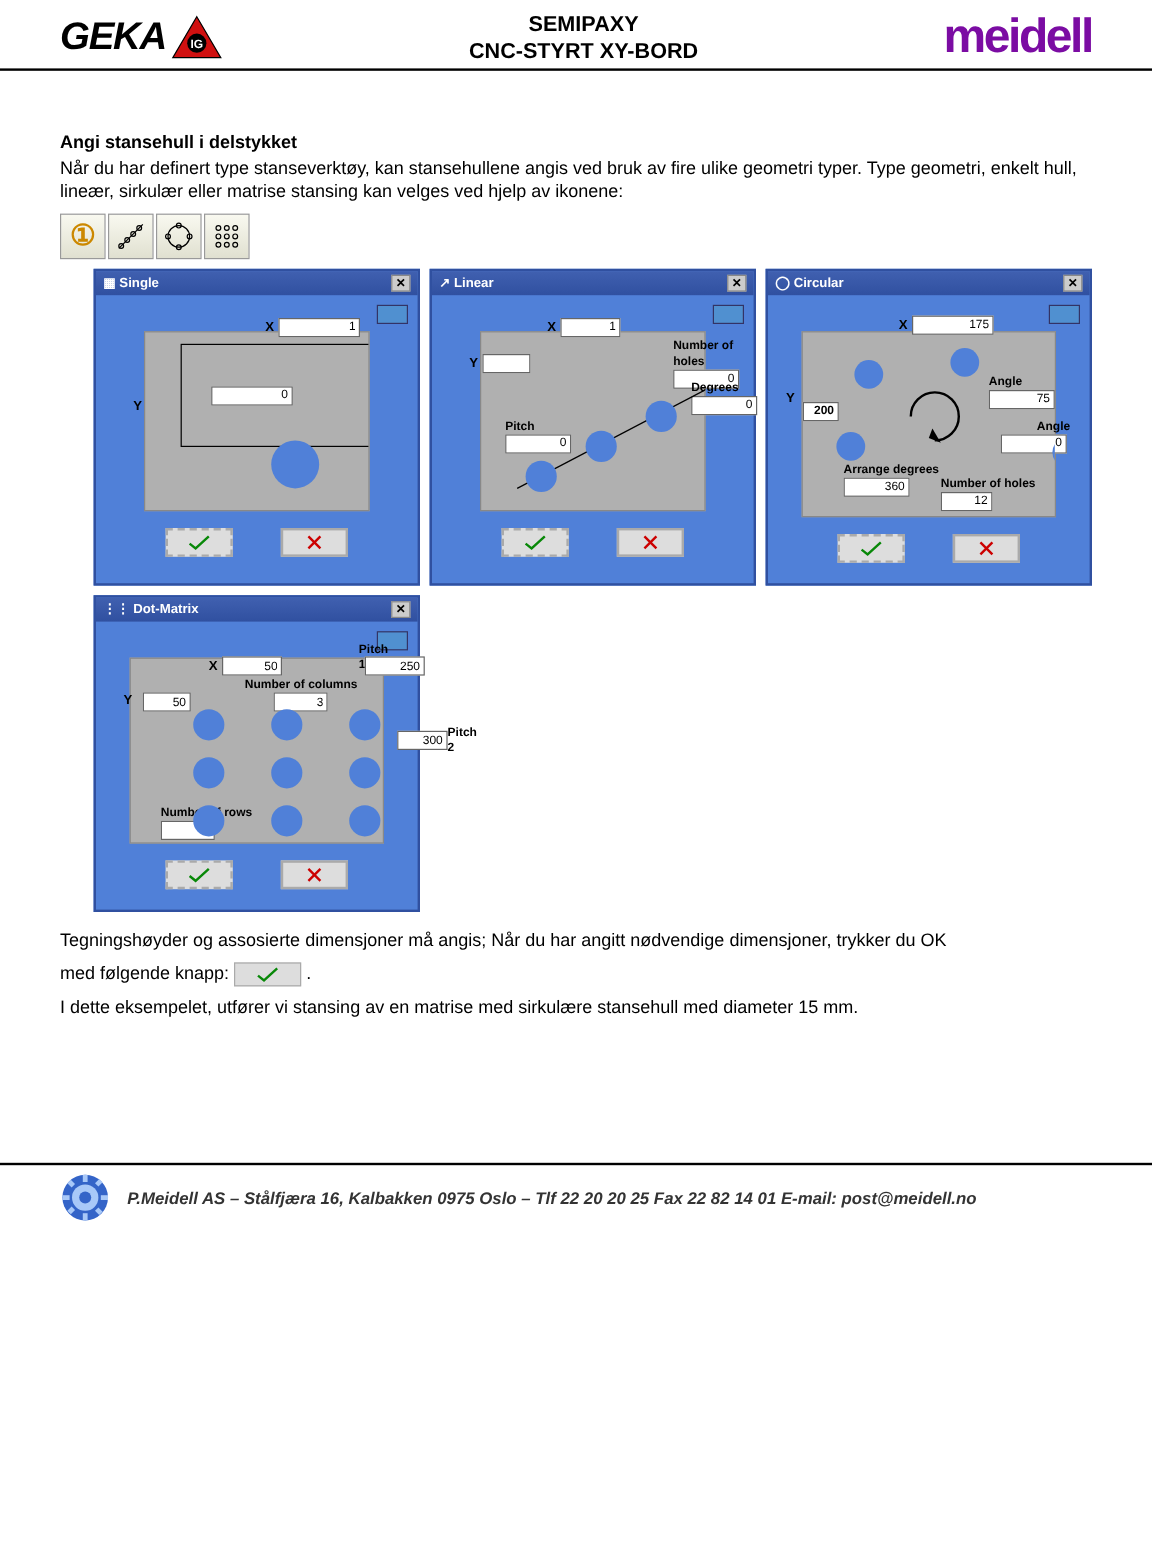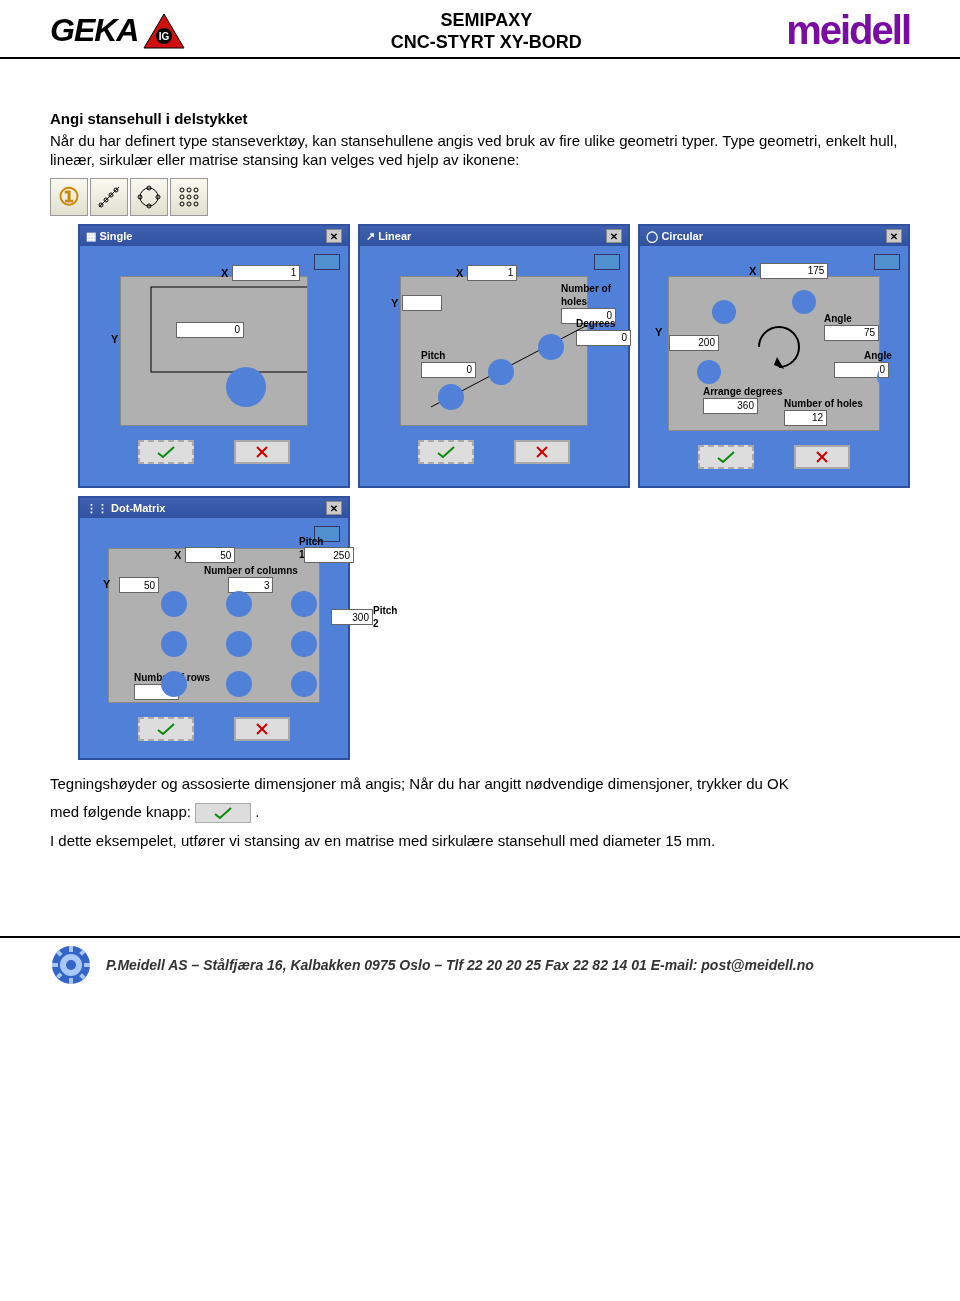--- a/index.html
+++ b/index.html
@@ -23,21 +23,21 @@
   .canvas { background: #b0b0b0; border: 1px solid #888; position: relative; height: 175px; }
   .field-row { position: absolute; display: flex; align-items: center; font-size: 10px; font-weight: bold; color: #000; }
   .dim-label { font-size: 11px; font-weight: bold; margin-right: 4px; }
   .dim-input { width: 68px; height: 16px; background: #fff; border: 1px solid #666; font-size: 10px; text-align: right; padding-right: 3px; }
   .btn-row { display: flex; justify-content: center; gap: 40px; margin-top: 14px; }
   .dlg-btn { width: 56px; height: 24px; border: 2px solid #aaa; background: #ddd; display: flex; align-items: center; justify-content: center; }
   .dlg-btn.ok { border-style: dashed; }
   .note-p { margin-top: 14px; }
   .inline-btn { display: inline-block; width: 56px; height: 20px; border: 1px solid #aaa; background: #ddd; vertical-align: middle; position: relative; }
   .inline-btn svg { position: absolute; left: 50%; top: 50%; transform: translate(-50%,-50%); }
-  .footer { position: relative; margin-top: 86px; border-top: 2px solid #000; padding: 6px 50px 0 50px; }
+  .footer { position: relative; margin-top: 120px; border-top: 2px solid #000; padding: 6px 50px 0 50px; }
   .footer-row { display: flex; align-items: center; gap: 14px; font-size: 14px; font-weight: bold; font-style: italic; color: #333; }
   .gear { width: 42px; height: 42px; }
   .side-label { position: absolute; right: 50px; bottom: -28px; font-size: 12px; font-weight: bold; }
   .mini-btn { position:absolute; top:8px; right:8px; width:26px; height:16px; background:#5090d0; border:1px solid #336; }
   .blk { color:#000; font-size:10px; font-weight:bold; }
 </style>
 </head>
 <body>
 
 <div class="header">
@@ -201,21 +201,21 @@
         <div class="mini-btn"></div>
         <div class="canvas" style="margin:20px 18px 0 18px; height:155px;">
           <div class="field-row" style="top:-14px; left:80px;">
               <span class="dim-label">X</span>
               <input class="dim-input" value="175" style="">
             </div>
           <div class="field-row" style="top:48px; left:-14px;">
               <span class="dim-label">Y</span>
             </div>
           <div class="field-row" style="top:58px; left:0px;">
-              <input class="dim-input" style="width: 50px;" value="200">
+              <input class="dim-input" style="width: 30px; font-weight: bold;" value="200">
             </div>
           <div class="field-row" style="top:35px; left:155px; flex-direction:column; align-items:start;">
               <span class="blk">Angle</span>
               <input class="dim-input" style="width: 55px;" value="75">
             </div>
           <div class="field-row" style="top:72px; left:195px;">
               <span class="blk">Angle</span>
             </div>
           <div class="field-row" style="top:85px; left:165px;">
               <input class="dim-input" style="width: 55px;" value="0">

